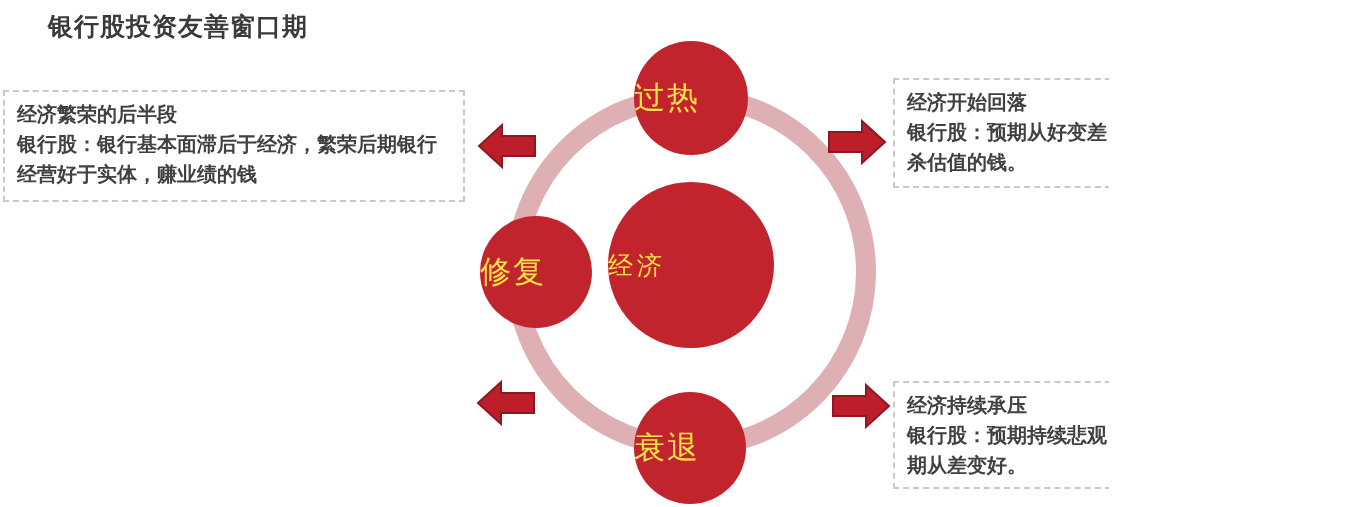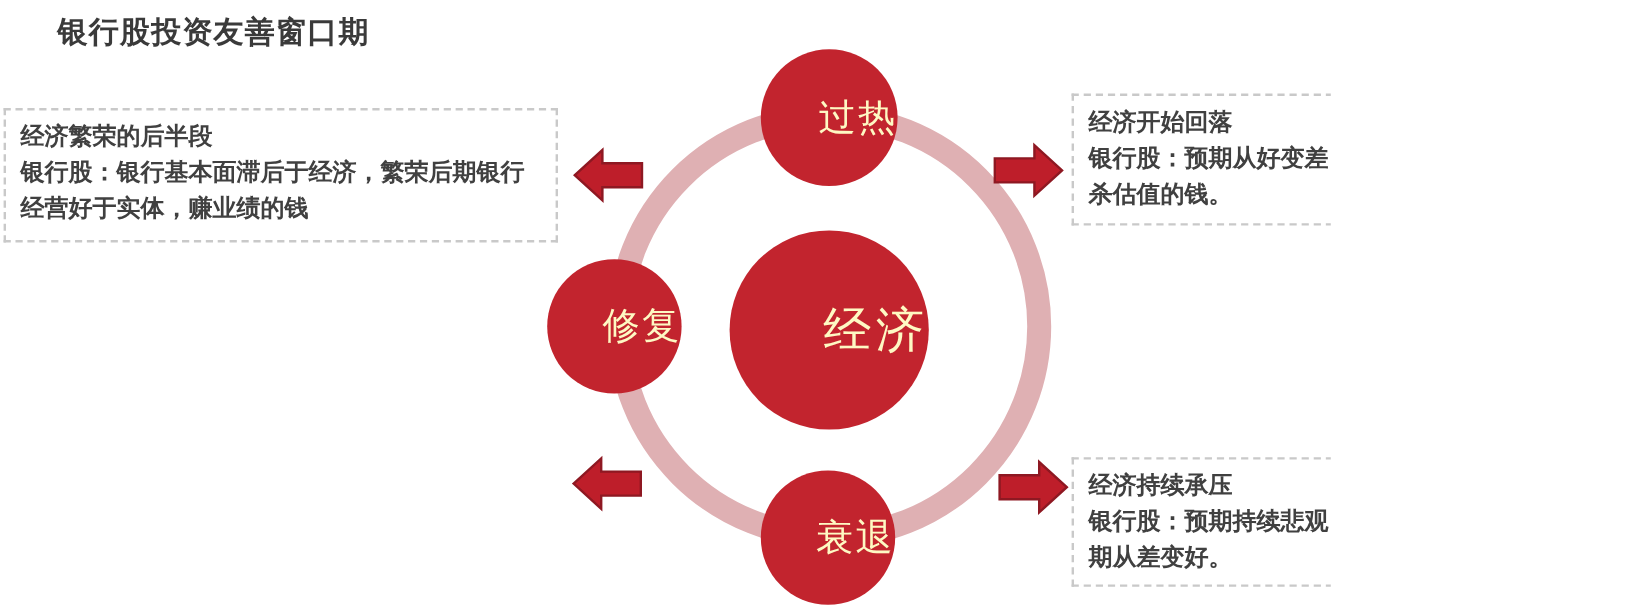--- a/index.html
+++ b/index.html
@@ -50,35 +50,35 @@
     left:506px;top:87px;
     width:330px;height:330px;
     border:20px solid var(--ring-pink);
     border-radius:50%;
     box-sizing:content-box;
   }
   .node{
     position:absolute;
     background:var(--circle-red);
     border-radius:50%;
-    color:#fef9c3;
+    color:#fde047;
     display:flex;
     flex-direction:column;
-    align-items:flex-end;
+    align-items:flex-start;
     justify-content:center;
     text-align:center;
   }
   .node-center{
-    left:608px;top:192px;width:166px;height:166px;
-    font-size:40px;line-height:56px;letter-spacing:4px;
+    left:608px;top:182px;width:166px;height:166px;
+    font-size:25px;line-height:56px;letter-spacing:4px;
   }
   .node-sat{width:112px;height:112px;font-size:31px;letter-spacing:2px;}
   .node-top{left:634px;top:41px;width:114px;height:114px;}
   .node-bottom{left:634px;top:392px;width:112px;height:112px;}
-  .node-left{left:456px;top:216px;}
+  .node-left{left:480px;top:216px;}
   .node-right{left:812px;top:216px;}
   .arrow{position:absolute;width:60px;height:50px;}
   .arrow polygon{
     fill:var(--arrow-fill);
     stroke:var(--arrow-stroke);
     stroke-width:2;
     stroke-linejoin:miter;
   }
   .arrow-top-left{left:477px;top:121px;}
   .arrow-top-right{left:827px;top:117px;}

